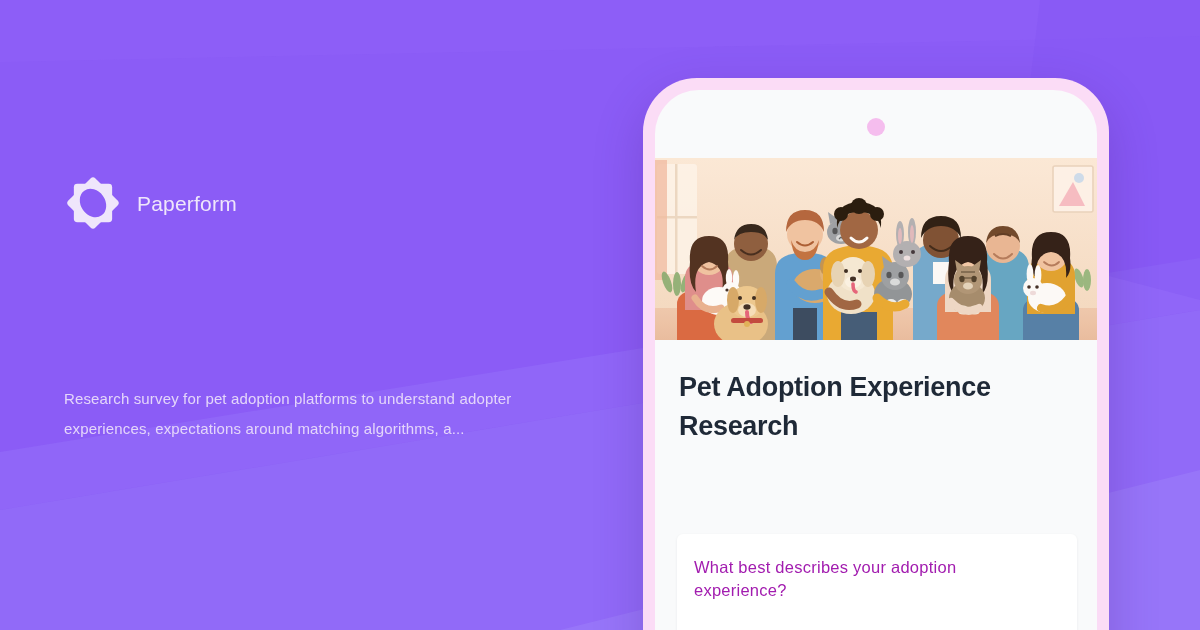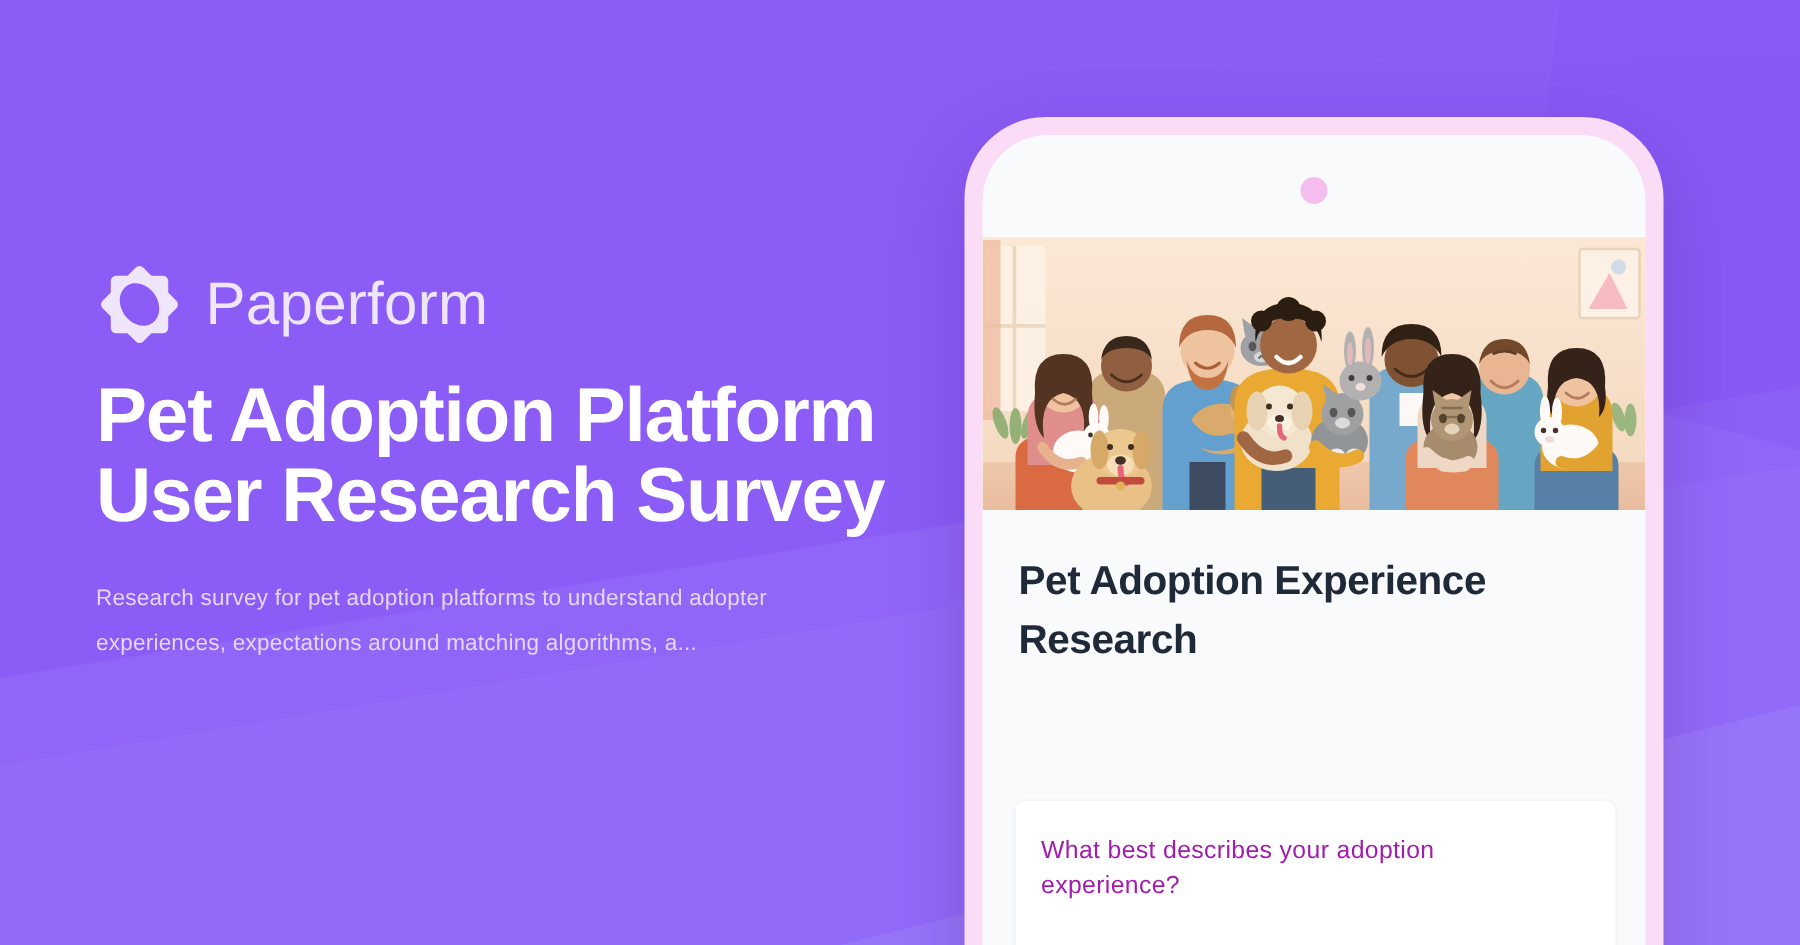--- a/index.html
+++ b/index.html
@@ -20,21 +20,21 @@
     z-index:3;
   }
 
   
   #brand-lockup{
     position:absolute; top:174px; left:0;
     display:flex; align-items:center; gap:15px;
   }
   #logo-mark{ width:58px; height:58px; display:block; flex:0 0 auto; }
   #brand-name{
-    font-size:40px; letter-spacing:.2px; color:#EFE6FB;
+    font-size:21px; letter-spacing:.2px; color:#EFE6FB;
     font-weight:400; line-height:1; white-space:nowrap;
     font-family:"Liberation Sans", sans-serif;
   }
 
   
   #headline{
     position:absolute; top:250px; left:0; width:560px;
     font-size:51px; line-height:53px; font-weight:700;
     color:#FFFFFF; letter-spacing:-0.8px;
   }
@@ -117,24 +117,20 @@
         </mask>
       </defs>
       <g mask="url(#logo-hole)" fill="#EFE6FB">
         <rect x="17" y="17" width="66" height="66" rx="6"></rect>
         <rect x="17" y="17" width="66" height="66" rx="6" transform="rotate(45 50 50)"></rect>
       </g>
     </svg>
     <span id="brand-name">Paperform</span>
   </div>
 
-  <h1 id="headline">
-    <span>Pet Adoption Platform</span><br>
-    <span>User Research Survey</span>
-  </h1>
 
   <p id="description">Research survey for pet adoption platforms to understand adopter experiences, expectations around matching algorithms, a...</p>
 </div>
 
 <div id="phone">
   <div id="phone-screen">
 
     <div id="camera-dot"></div>
 
     <div id="hero-image">

